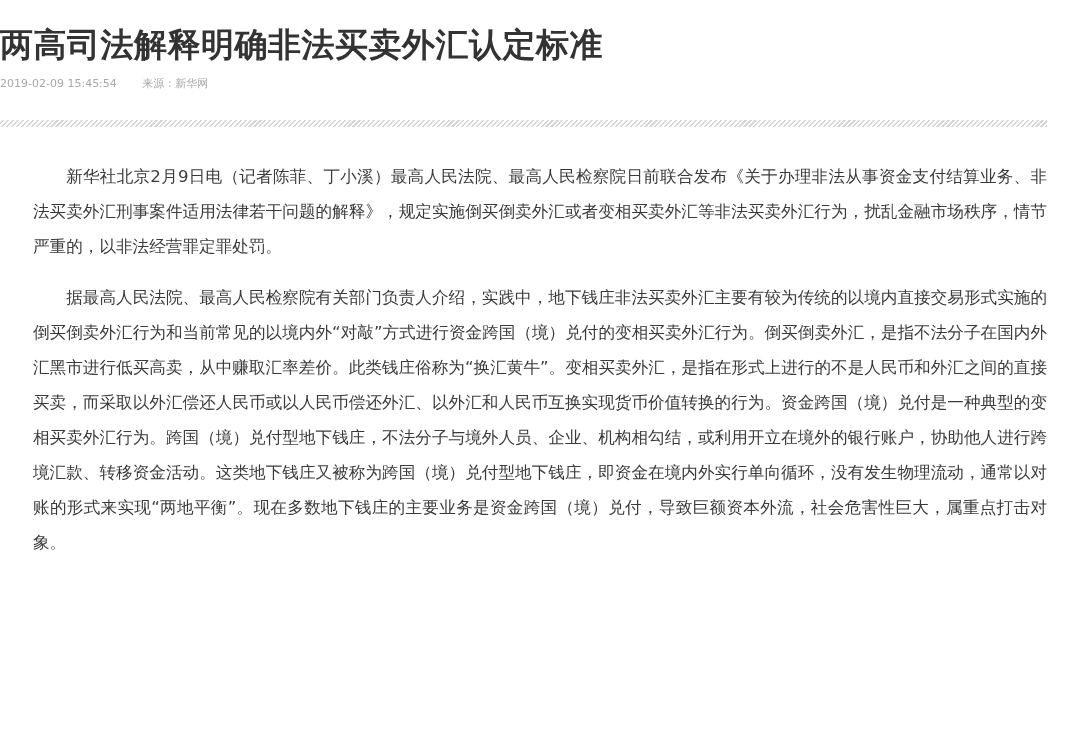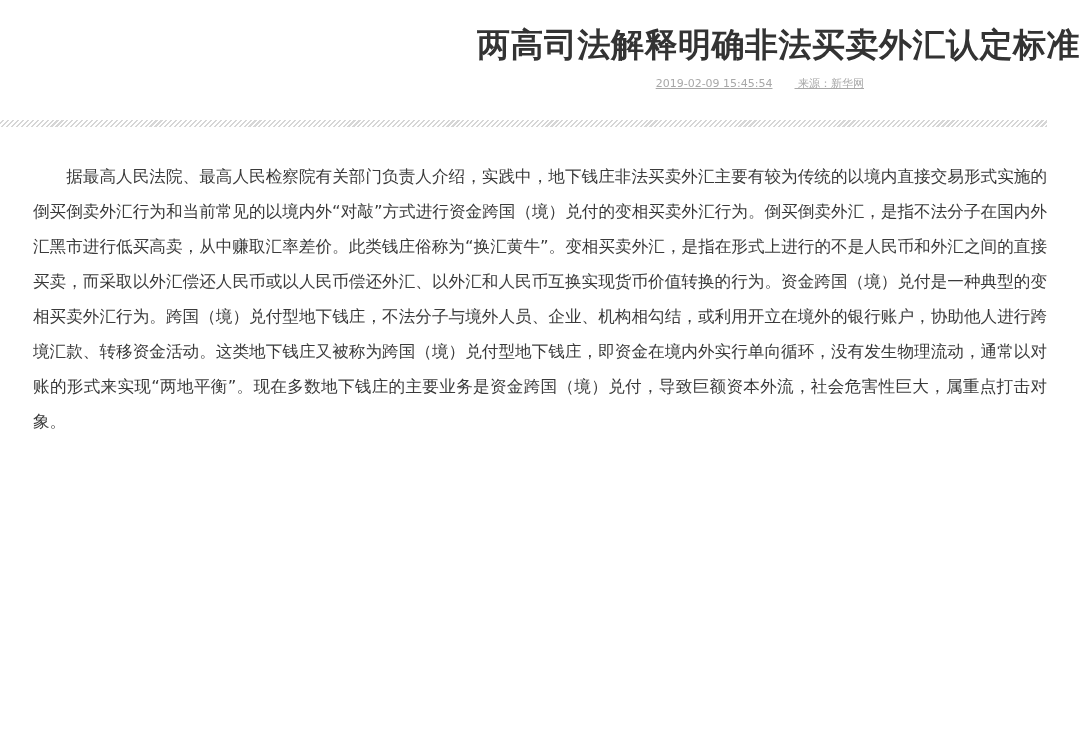--- a/index.html
+++ b/index.html
@@ -12,38 +12,37 @@
     height: 739px;
     overflow: hidden;
     position: relative;
     font-family: "DejaVu Sans", "Liberation Sans", sans-serif;
   }
   .title {
     position: absolute;
     left: 0;
     top: 22px;
     width: 1080px;
-    text-align: right;
+    text-align: left;
     font-size: 33px;
     font-weight: bold;
     color: #333333;
     letter-spacing: 0.5px;
     line-height: 46px;
     margin: 0;
   }
   .meta {
     position: absolute;
     left: 0;
     top: 75px;
     width: 864px;
-    text-align: right;
+    text-align: left;
     font-size: 11px;
     color: #a8a8a8;
     line-height: 18px;
-    text-decoration: underline;
   }
   .meta .date { margin-right: 22px; }
   .meta .source-label { }
   .divider {
     position: absolute;
     left: 0;
     top: 120px;
     width: 1047px;
     height: 7px;
     background: repeating-linear-gradient(
@@ -76,14 +75,15 @@
 <h1 class="title">两高司法解释明确非法买卖外汇认定标准</h1>
 
 <div class="meta">
   <span class="date">2019-02-09 15:45:54</span>
   <span class="source-label">来源：</span><span class="source">新华网</span>
 </div>
 
 <div class="divider"></div>
 
 <div class="article">
+  <p>新华社北京2月9日电（记者陈菲、丁小溪）最高人民法院、最高人民检察院日前联合发布《关于办理非法从事资金支付结算业务、非法买卖外汇刑事案件适用法律若干问题的解释》，规定实施倒买倒卖外汇或者变相买卖外汇等非法买卖外汇行为，扰乱金融市场秩序，情节严重的，以非法经营罪定罪处罚。</p>
   <p>据最高人民法院、最高人民检察院有关部门负责人介绍，实践中，地下钱庄非法买卖外汇主要有较为传统的以境内直接交易形式实施的倒买倒卖外汇行为和当前常见的以境内外“对敲”方式进行资金跨国（境）兑付的变相买卖外汇行为。倒买倒卖外汇，是指不法分子在国内外汇黑市进行低买高卖，从中赚取汇率差价。此类钱庄俗称为“换汇黄牛”。变相买卖外汇，是指在形式上进行的不是人民币和外汇之间的直接买卖，而采取以外汇偿还人民币或以人民币偿还外汇、以外汇和人民币互换实现货币价值转换的行为。资金跨国（境）兑付是一种典型的变相买卖外汇行为。跨国（境）兑付型地下钱庄，不法分子与境外人员、企业、机构相勾结，或利用开立在境外的银行账户，协助他人进行跨境汇款、转移资金活动。这类地下钱庄又被称为跨国（境）兑付型地下钱庄，即资金在境内外实行单向循环，没有发生物理流动，通常以对账的形式来实现“两地平衡”。现在多数地下钱庄的主要业务是资金跨国（境）兑付，导致巨额资本外流，社会危害性巨大，属重点打击对象。</p>
 </div>
 
 </body></html>

